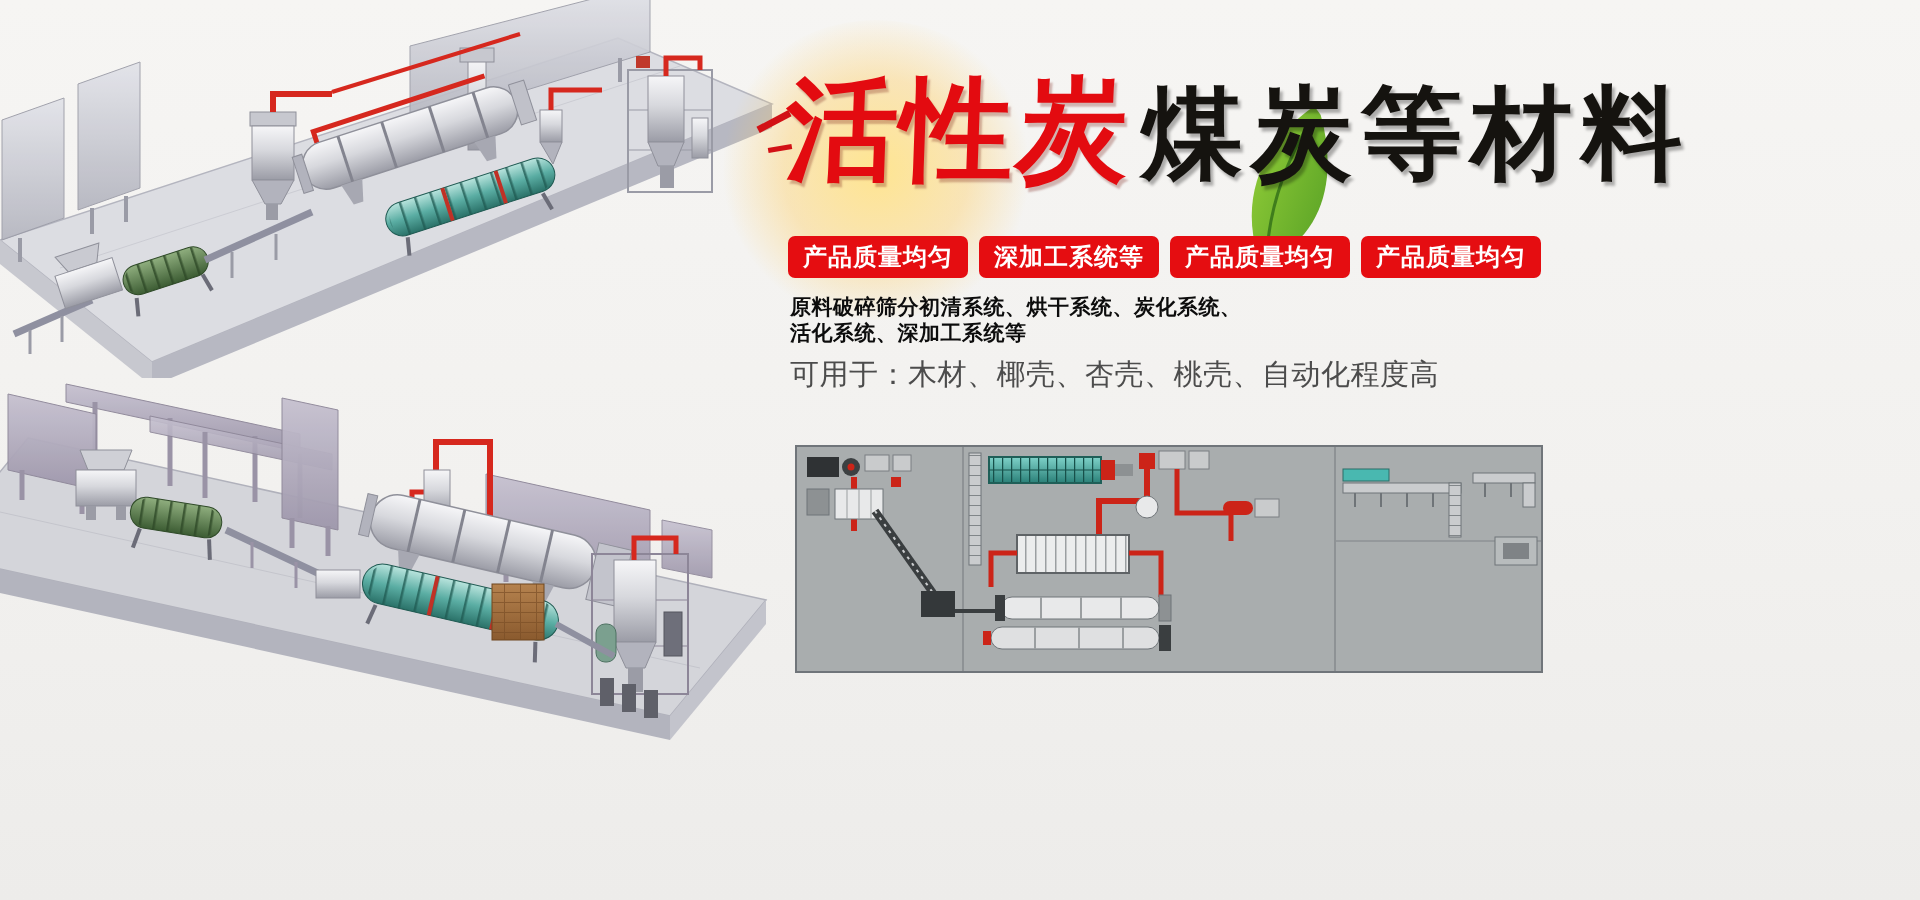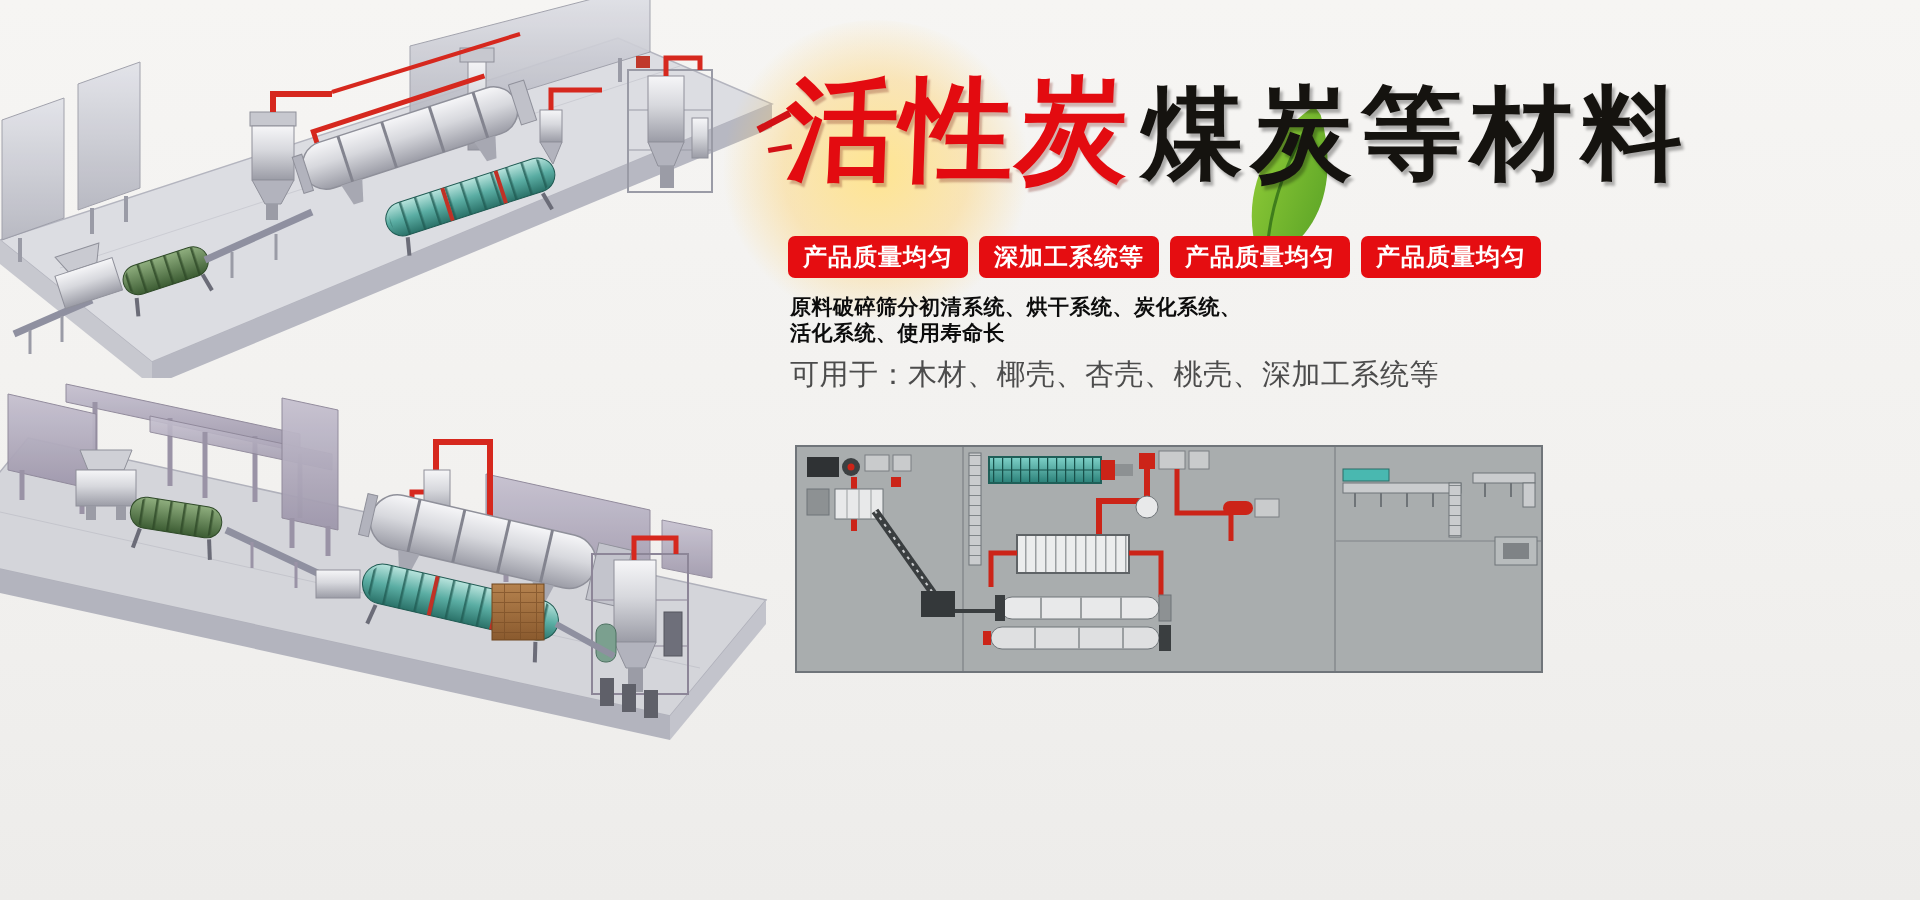--- a/index.html
+++ b/index.html
@@ -315,22 +315,22 @@
 
   <div class="badges">
     <div class="badge">产品质量均匀</div>
     <div class="badge">深加工系统等</div>
     <div class="badge">产品质量均匀</div>
     <div class="badge">产品质量均匀</div>
   </div>
 
   <div class="desc">
     <p class="desc-line">原料破碎筛分初清系统、烘干系统、炭化系统、</p>
-    <p class="desc-line">活化系统、使用寿命长</p>
-    <p class="materials">可用于：木材、椰壳、杏壳、桃壳、深加工系统等</p>
+    <p class="desc-line">活化系统、深加工系统等</p>
+    <p class="materials">可用于：木材、椰壳、杏壳、桃壳、自动化程度高</p>
   </div>
 
   <svg class="schematic" width="748" height="228" viewBox="0 0 748 228">
     <defs>
       <linearGradient id="sTeal" x1="0" y1="0" x2="0" y2="1">
         <stop offset="0" stop-color="#7fd2c9"></stop>
           <stop offset="1" stop-color="#2a8078"></stop>
       </linearGradient>
       <pattern id="sGridP" width="9" height="26" patternUnits="userSpaceOnUse">
         <line x1="0.5" y1="0" x2="0.5" y2="26" stroke="#17504a" stroke-width="1.5"></line>

